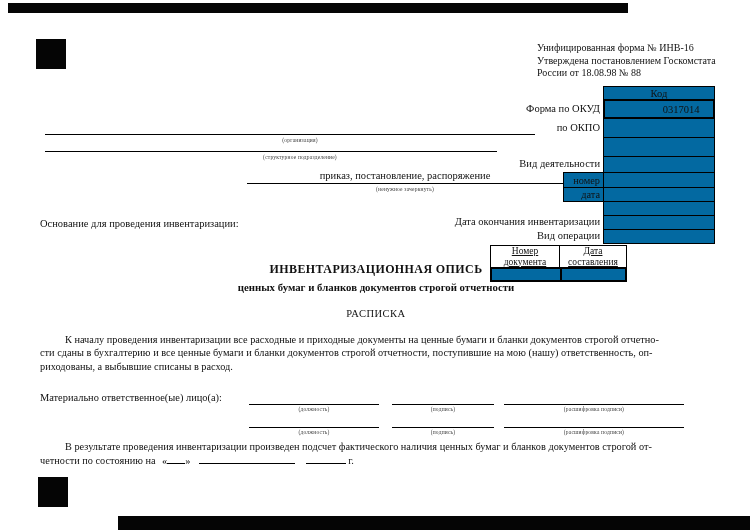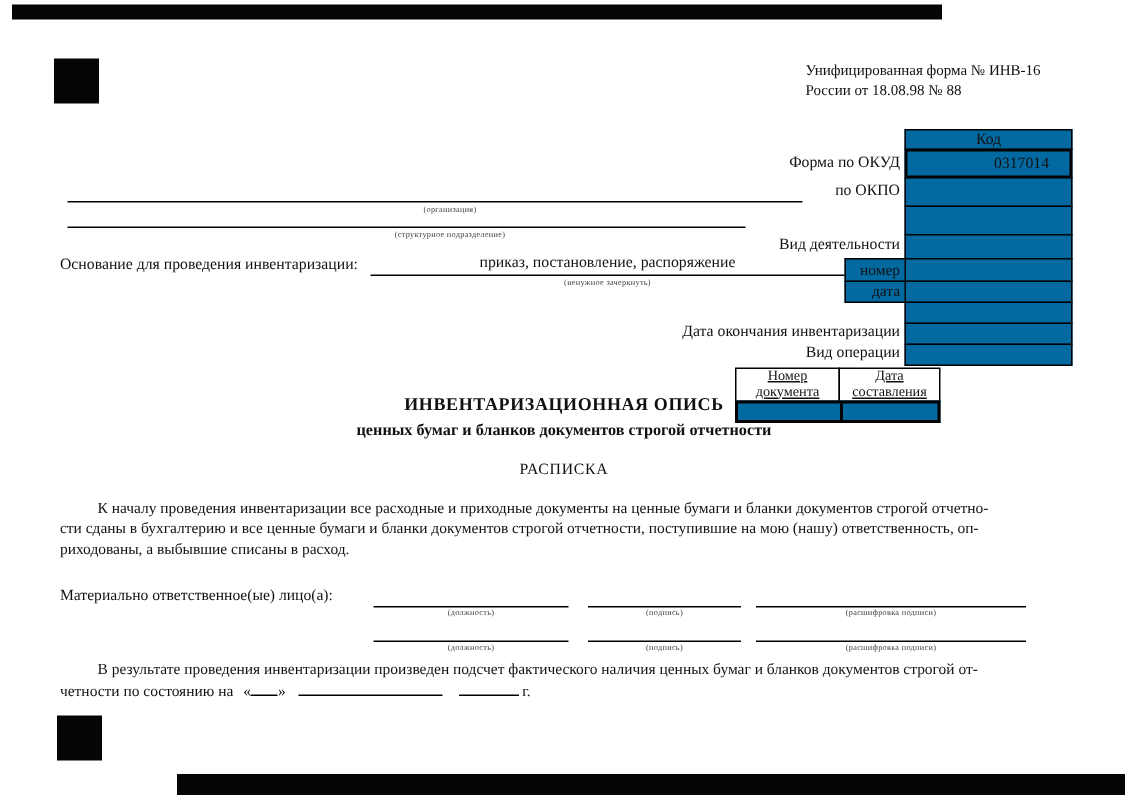--- a/index.html
+++ b/index.html
@@ -7,21 +7,21 @@
         font-family:"Liberation Serif","DejaVu Serif",serif;color:#111;}
   .abs{position:absolute;}
   .mark{position:absolute;background:#050505;}
   .hnote{font-size:10px;line-height:12.5px;white-space:nowrap;}
   .cell{position:absolute;box-sizing:border-box;border:1px solid #000;background:#0369a1;}
   .cell.thick{border-width:2px;padding-left:44px;}
   .cell .val{width:100%;text-align:center;font-size:10.5px;}
   .rlabel{position:absolute;width:260px;text-align:right;font-size:10.5px;white-space:nowrap;}
   .blankline{position:absolute;border-bottom:1.6px solid #000;height:0;}
   .tinycap{position:absolute;font-size:5.5px;color:#3d3d3d;text-align:center;letter-spacing:.2px;white-space:nowrap;}
-  .basis-label{font-size:10.5px;white-space:nowrap;}
+  .basis-label{font-size:10.5px;white-space:nowrap;margin-top:47px;}
   .basis-value{position:absolute;text-align:center;font-size:10.5px;white-space:nowrap;}
   .dt-head{position:absolute;box-sizing:border-box;border:1px solid #000;font-size:9.5px;line-height:10.5px;
            text-align:center;display:flex;align-items:center;justify-content:center;padding:0 2px;text-decoration:underline;}
   .title-main{position:absolute;left:40px;width:672px;text-align:center;font-weight:bold;font-size:12px;letter-spacing:.4px;}
   .title-sub{position:absolute;left:40px;width:672px;text-align:center;font-weight:bold;font-size:10.8px;}
   .title-receipt{position:absolute;left:40px;width:672px;text-align:center;font-size:10.5px;letter-spacing:.5px;}
   .para{position:absolute;left:40px;width:678px;font-size:10.3px;line-height:13.4px;white-space:nowrap;}
   .sigline{position:absolute;border-bottom:1.4px solid #000;height:0;}
   .blank{display:inline-block;border-bottom:1px solid #000;height:10px;vertical-align:baseline;}
   .rowflex{display:flex;align-items:center;height:100%;}
@@ -31,20 +31,21 @@
 
 <div class="page">
 
   <div class="mark" style="left:8px;top:3px;width:620px;height:10px;"></div>
   <div class="mark" style="left:36px;top:39px;width:30px;height:30px;"></div>
   <div class="mark" style="left:38px;top:477px;width:30px;height:30px;"></div>
   <div class="mark" style="left:118px;top:516px;width:632px;height:14px;"></div>
 
   <div class="abs hnote" style="left:537px;top:42px;">
     <div>Унифицированная форма № ИНВ-16</div>
+    <div>Утверждена постановлением Госкомстата</div>
     <div>России от 18.08.98 № 88</div>
   </div>
 
   <div class="cell" style="left:603px;top:86px;width:112px;height:14px;">
     <div class="rowflex" style="justify-content:center;">
         <span class="val">Код</span>
       </div>
   </div>
   <div class="cell thick" style="left:603px;top:99px;width:112px;height:20px;">
     <div class="rowflex" style="justify-content:center;">

